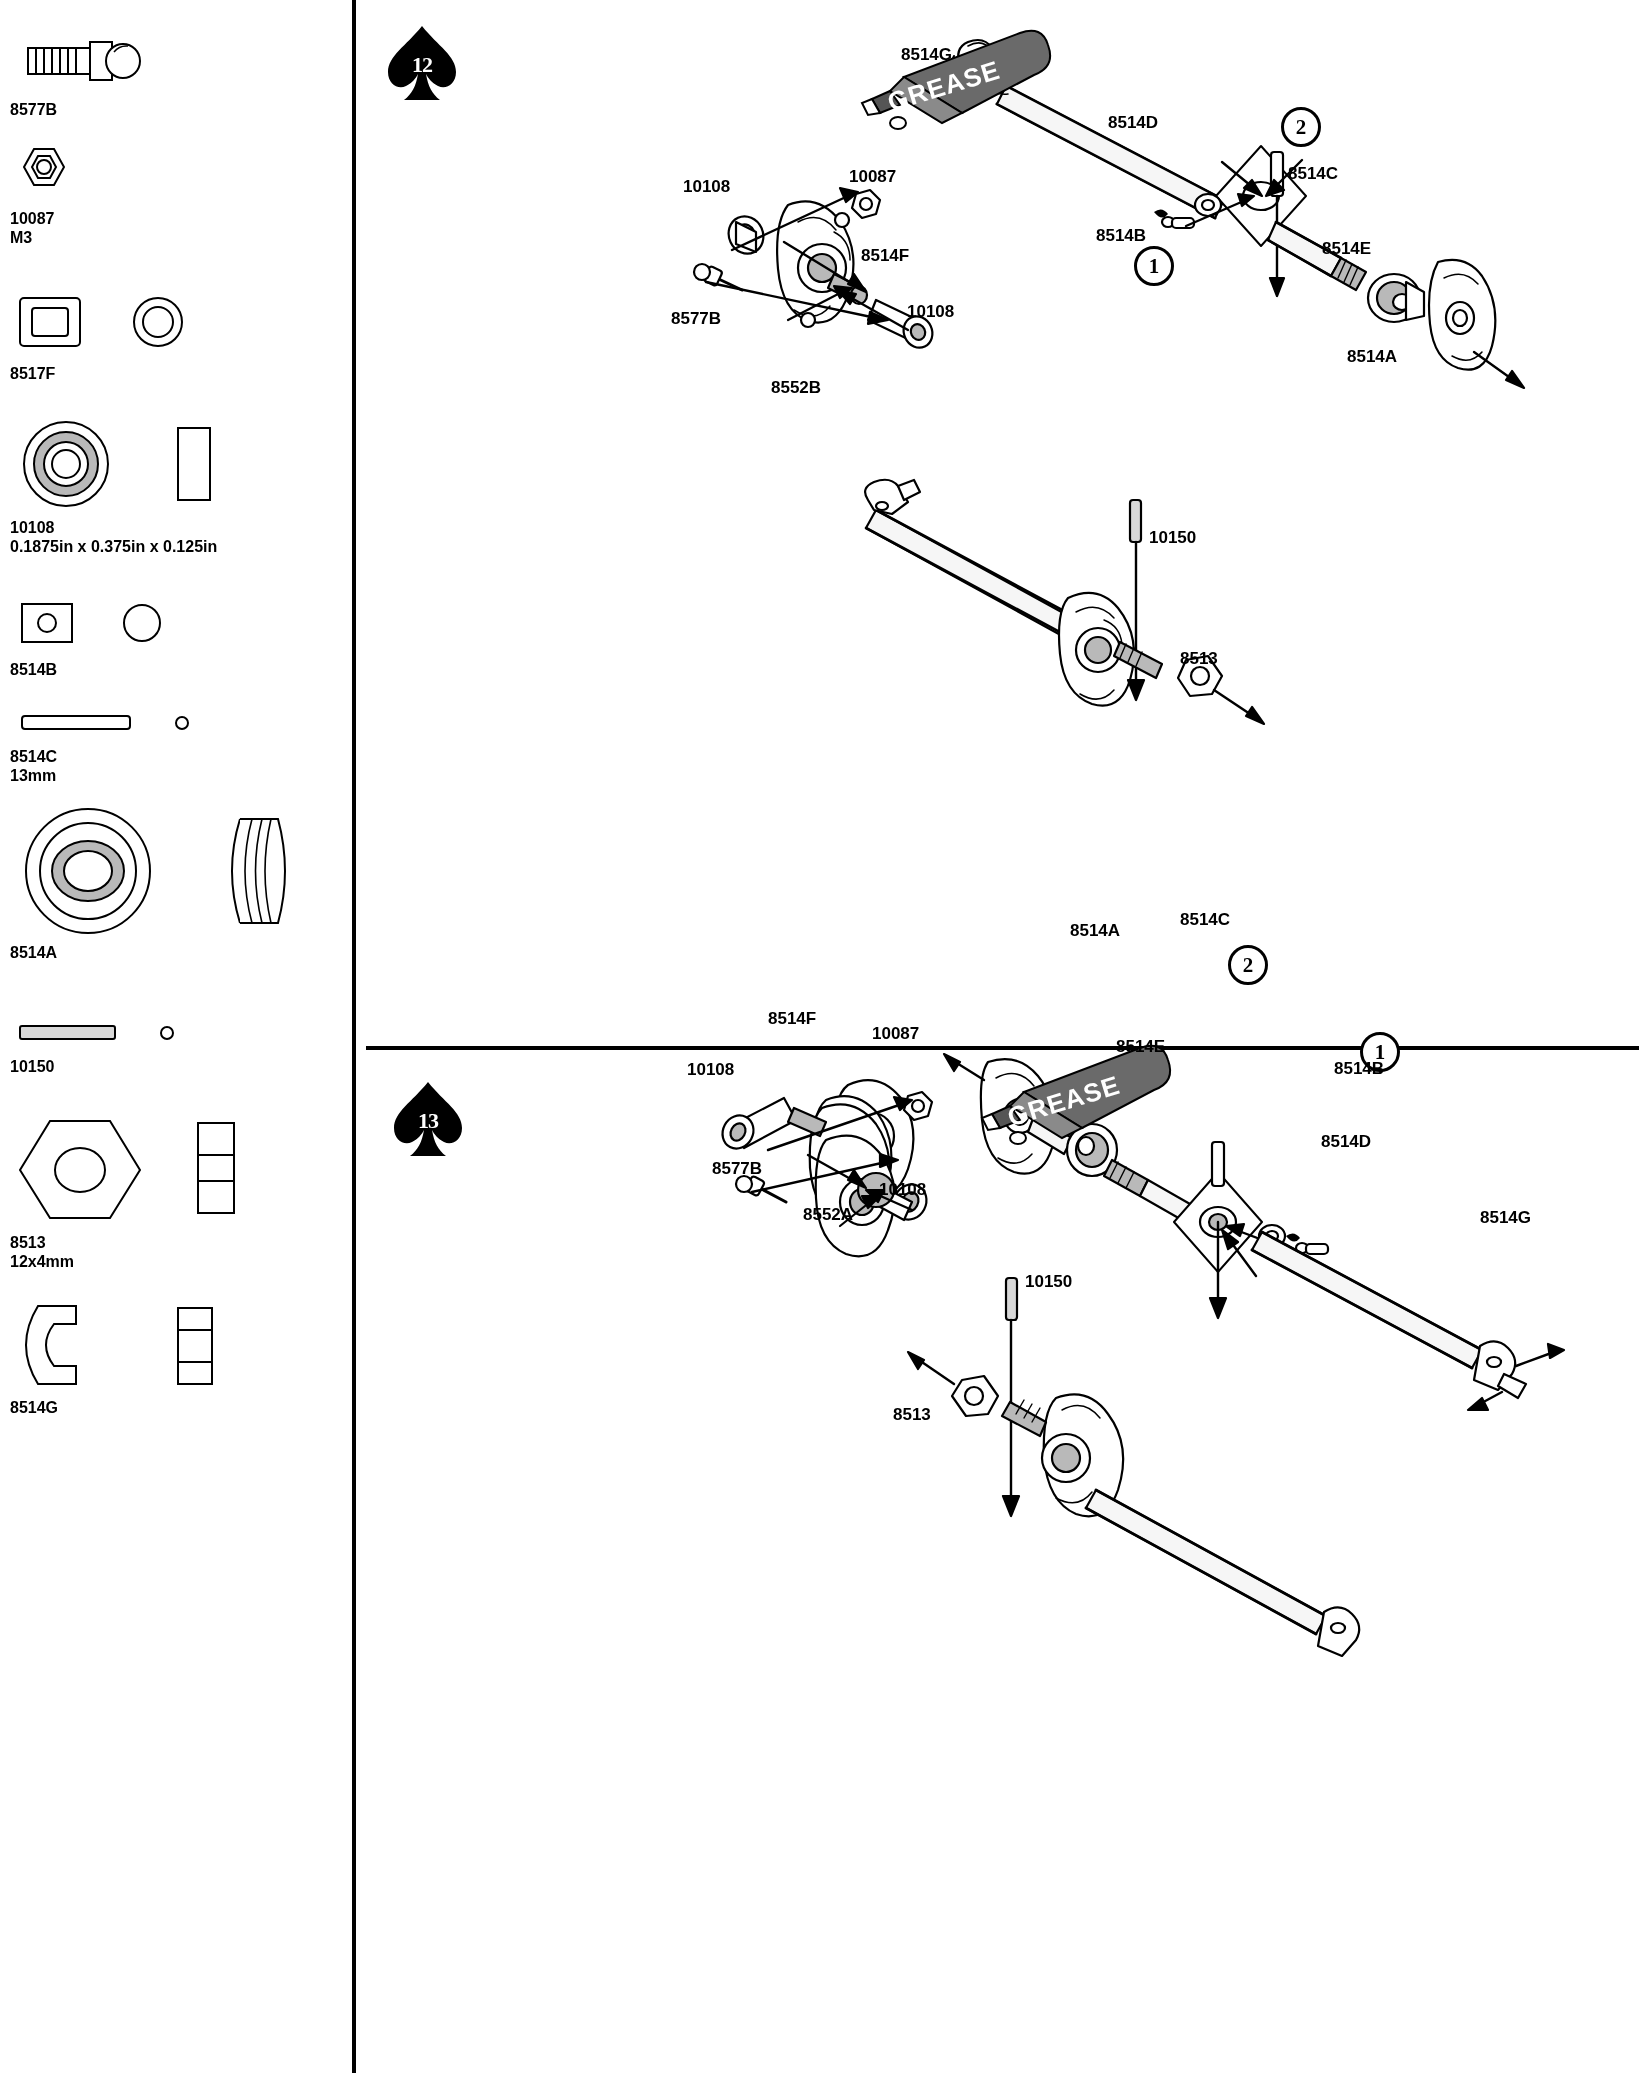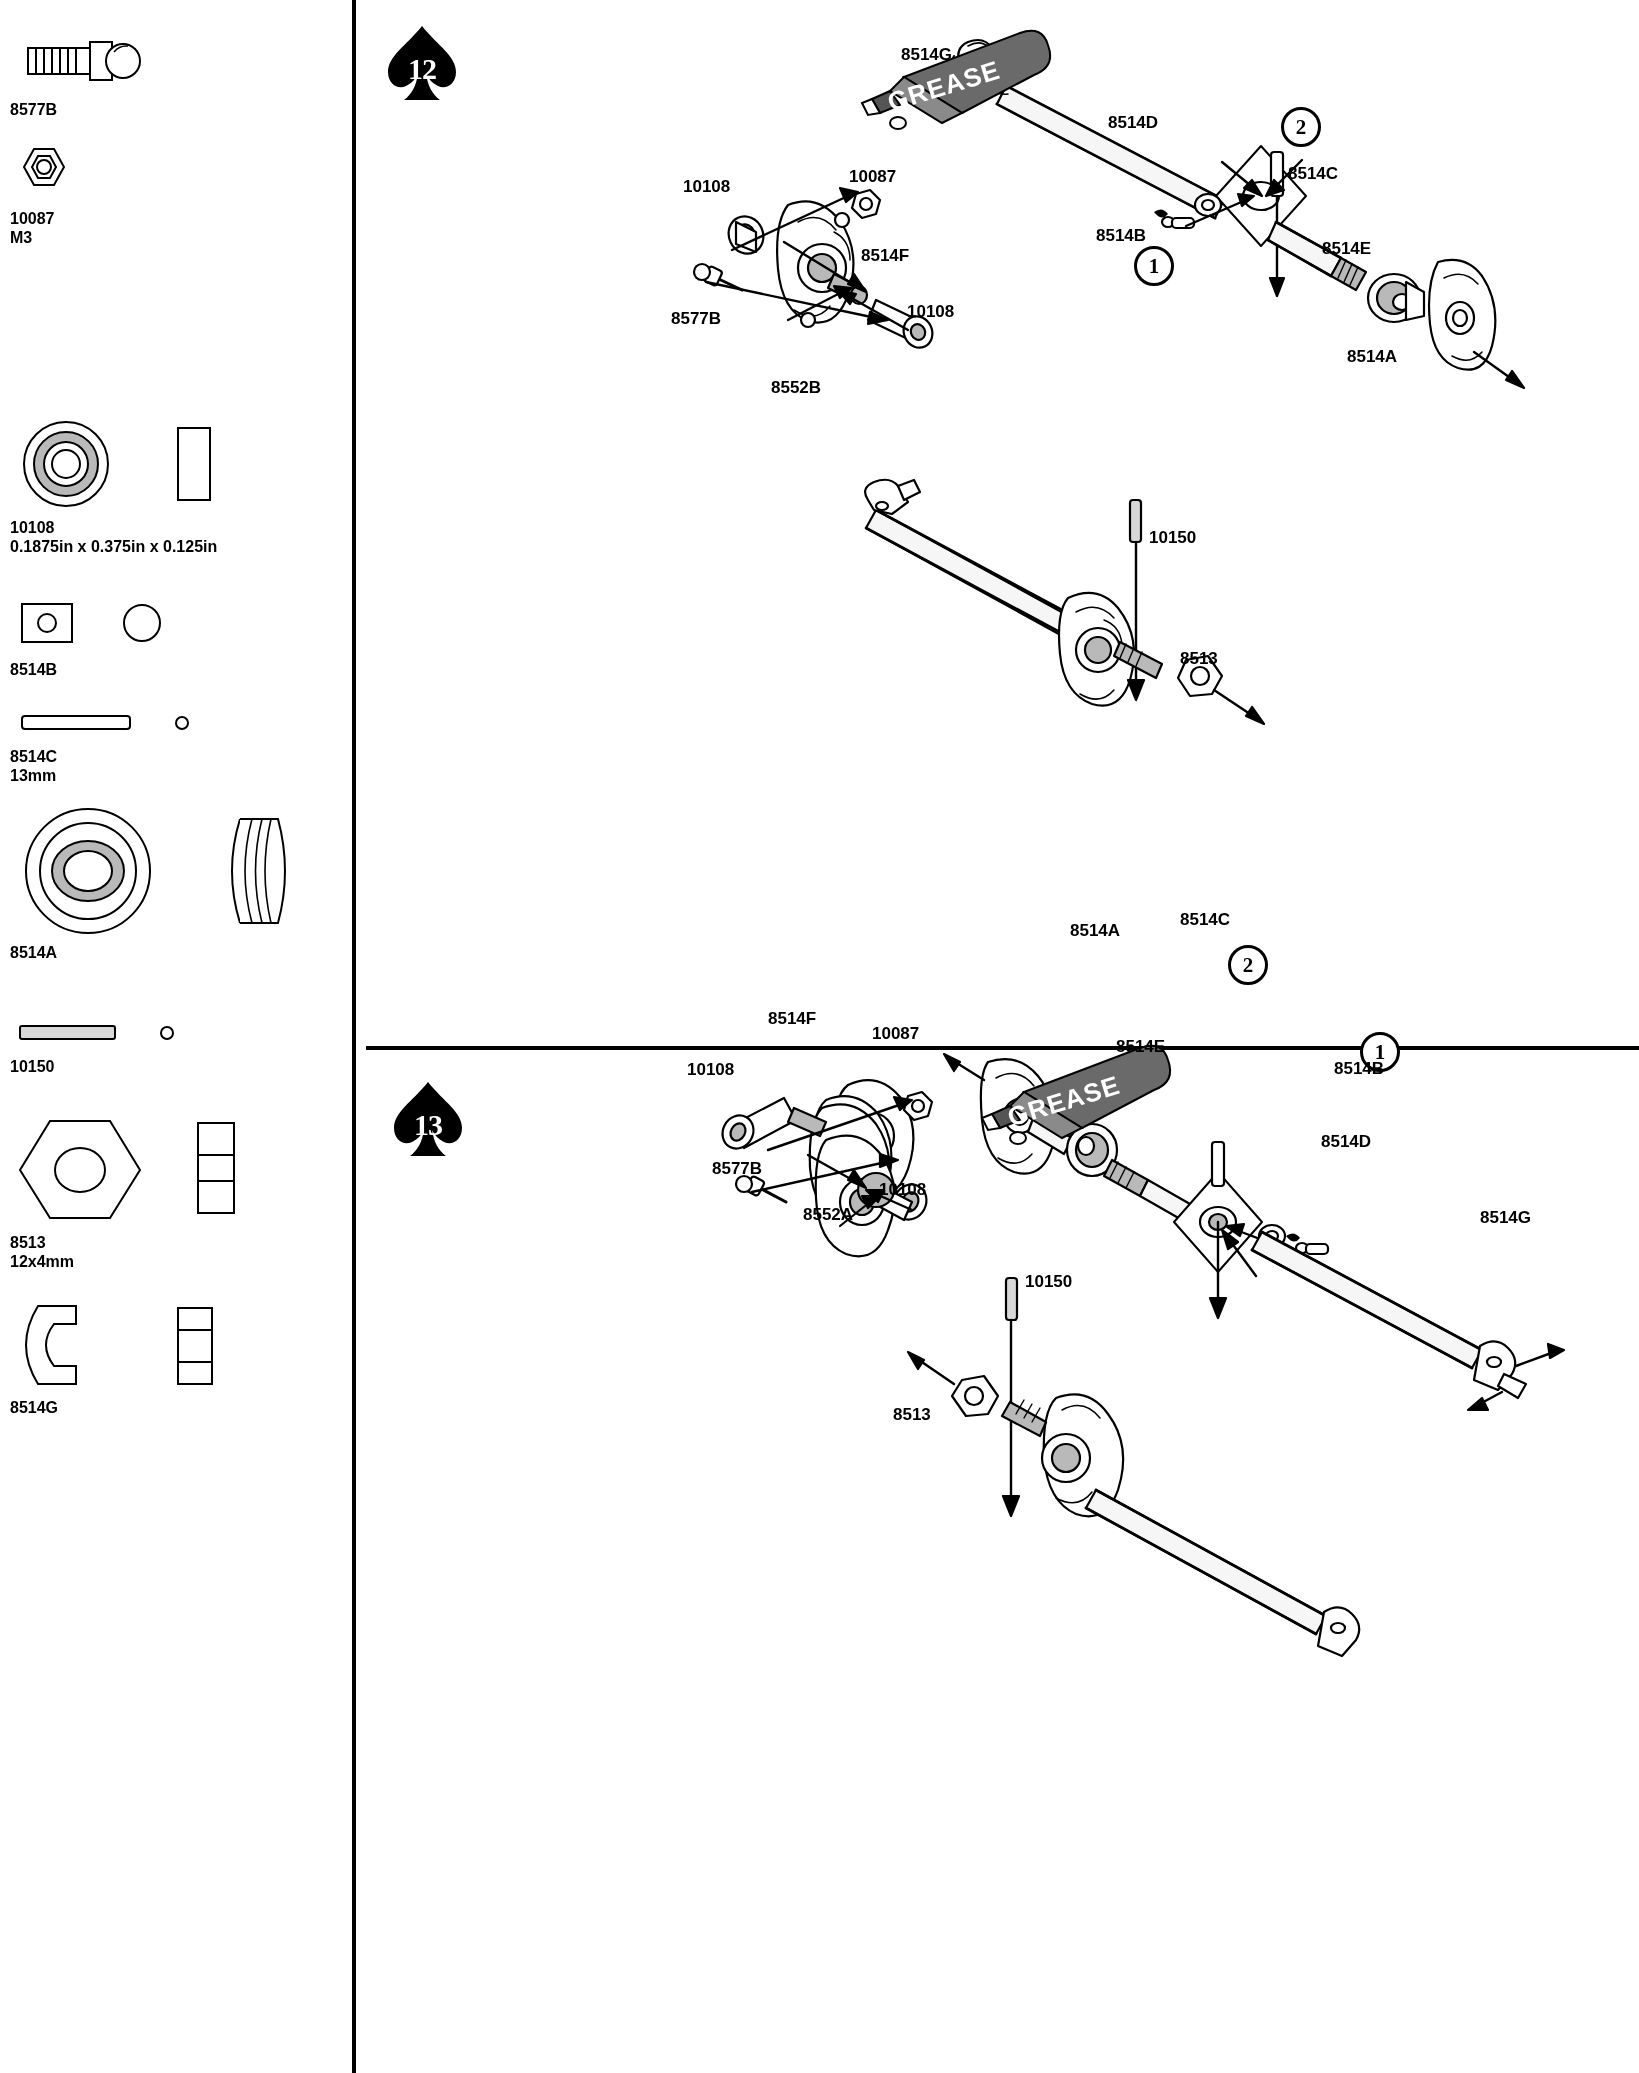--- a/index.html
+++ b/index.html
@@ -74,21 +74,21 @@
     width: 72px;
     height: 84px;
   }
   .spade svg { display:block; }
   .spade .num {
     position: absolute;
     left: 0;
     top: 30px;
     width: 72px;
     text-align: center;
-    font-size: 30px;
+    font-size: 22px;
     font-weight: bold;
     color: #fff;
     font-family: "Liberation Serif", serif;
     letter-spacing: -1px;
   }
 
   .callout {
     position: absolute;
     font-size: 17px;
     font-weight: bold;
@@ -171,20 +171,33 @@
             <polygon points="24,4 44,4 54,22 44,40 24,40 14,22" class="fillw"></polygon>
             <polygon points="28,11 40,11 46,22 40,33 28,33 22,22" class="fillw"></polygon>
             <circle cx="34" cy="22" r="7" class="fillw"></circle>
           </g>
         </svg>
       </div>
       <div class="part-label">10087
 M3</div>
     </div>
 
+    <div class="part" style="top:290px;">
+      <div class="part-art">
+        <svg width="200" height="66" viewBox="0 0 200 66">
+          <g class="ln" stroke-width="2">
+            <rect x="10" y="8" width="60" height="48" rx="4" class="fillw"></rect>
+            <rect x="22" y="18" width="36" height="28" rx="3" class="fillw"></rect>
+            <ellipse cx="148" cy="32" rx="24" ry="24" class="fillw"></ellipse>
+            <ellipse cx="148" cy="32" rx="15" ry="15" class="fillw"></ellipse>
+          </g>
+        </svg>
+      </div>
+      <div class="part-label">8517F</div>
+    </div>
 
     <div class="part" style="top:420px;">
       <div class="part-art">
         <svg width="220" height="90" viewBox="0 0 220 90">
           <g class="ln" stroke-width="2">
             <circle cx="56" cy="44" r="42" class="fillw"></circle>
             <circle cx="56" cy="44" r="32" class="fillgg"></circle>
             <circle cx="56" cy="44" r="22" class="fillw"></circle>
             <circle cx="56" cy="44" r="14" class="fillw"></circle>
             <rect x="168" y="8" width="32" height="72" class="fillw"></rect>

